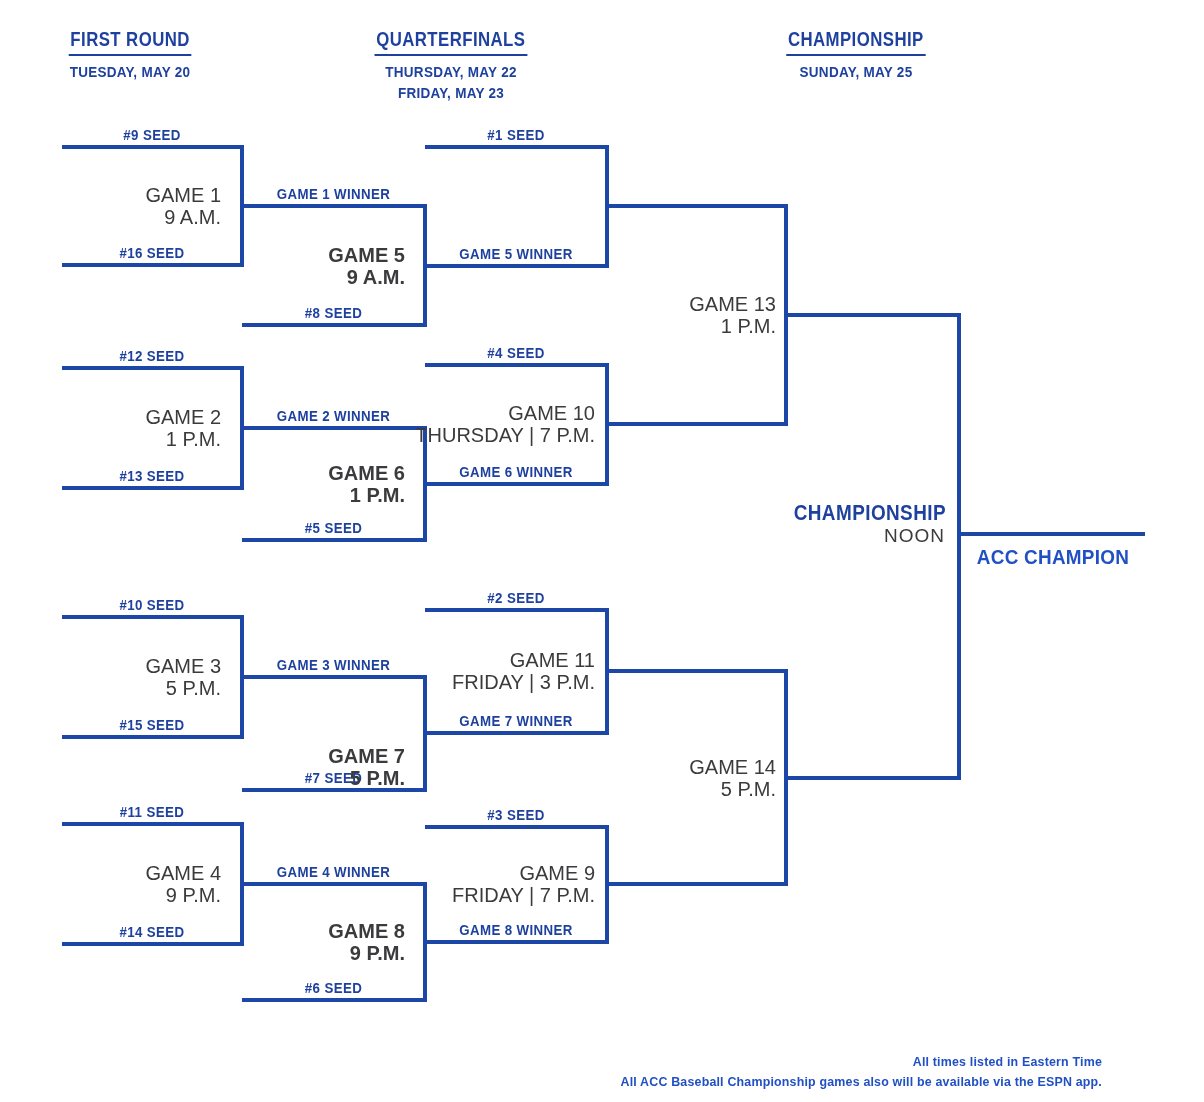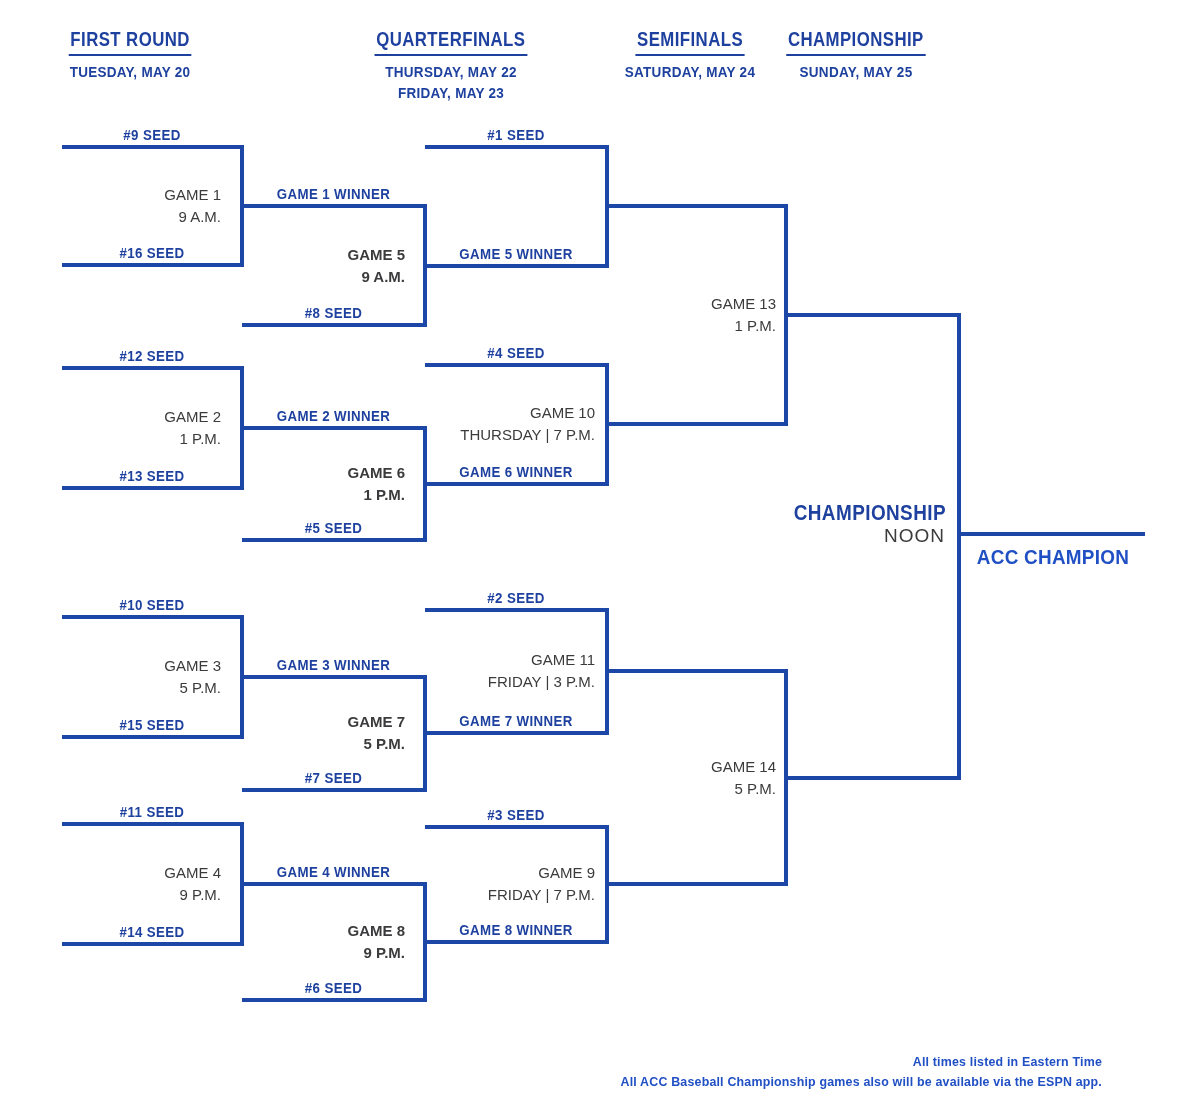--- a/index.html
+++ b/index.html
@@ -14,21 +14,21 @@
             transform:scaleX(.84);transform-origin:50% 0;white-space:nowrap;}
   .ch-date{font-weight:bold;font-size:15px;letter-spacing:.3px;line-height:21px;margin-top:5px;
            transform:scaleX(.9);transform-origin:50% 0;white-space:nowrap;}
 
   .lbl{position:absolute;font-weight:bold;font-size:14px;letter-spacing:.4px;color:#1e419f;
        text-align:center;white-space:nowrap;transform:scaleX(.95);transform-origin:50% 50%;}
   .c1{left:62px;width:180px;}
   .c2{left:242px;width:183px;}
   .c3{left:425px;width:182px;}
 
-  .game{position:absolute;text-align:right;color:#3b3b3d;font-size:15px;line-height:22px;white-space:nowrap;}
+  .game{position:absolute;text-align:right;color:#3b3b3d;font-size:20px;line-height:22px;white-space:nowrap;}
   .gw1{left:47px;width:174px;}
   .gw2{left:231px;width:174px;font-weight:bold;}
   .gw3{left:395px;width:200px;}
   .gw4{left:606px;width:170px;}
 
   .champ-title{position:absolute;left:696px;top:500px;width:250px;text-align:right;color:#1e419f;
                font-weight:bold;font-size:22px;letter-spacing:.5px;transform:scaleX(.86);
                transform-origin:100% 50%;white-space:nowrap;}
   .champ-time{position:absolute;left:695px;top:525px;width:250px;text-align:right;color:#3b3b3d;
               font-size:19px;letter-spacing:1px;white-space:nowrap;}
@@ -67,24 +67,20 @@
   </svg>
 
   <div class="colhead" style="left:20px">
     <span class="ch-title">FIRST ROUND</span>
     <div class="ch-date">TUESDAY, MAY 20</div>
   </div>
   <div class="colhead" style="left:341px">
     <span class="ch-title">QUARTERFINALS</span>
     <div class="ch-date">THURSDAY, MAY 22</div>
     <div class="ch-date" style="margin-top:0">FRIDAY, MAY 23</div>
-  </div>
-  <div class="colhead" style="left:580px">
-    <span class="ch-title">SEMIFINALS</span>
-    <div class="ch-date">SATURDAY, MAY 24</div>
   </div>
   <div class="colhead" style="left:746px">
     <span class="ch-title">CHAMPIONSHIP</span>
     <div class="ch-date">SUNDAY, MAY 25</div>
   </div>
 
   <div class="lbl c1" style="top:127px">#9 SEED</div>
   <div class="lbl c1" style="top:245px">#16 SEED</div>
   <div class="lbl c1" style="top:348px">#12 SEED</div>
   <div class="lbl c1" style="top:468px">#13 SEED</div>
@@ -129,21 +125,21 @@
   </div>
 
   <div class="game gw2" style="top:244px">
     <div>GAME 5</div>
     <div>9 A.M.</div>
   </div>
   <div class="game gw2" style="top:462px">
     <div>GAME 6</div>
     <div>1 P.M.</div>
   </div>
-  <div class="game gw2" style="top:711px">
+  <div class="game gw2" style="top:745px">
     <div>GAME 7</div>
     <div>5 P.M.</div>
   </div>
   <div class="game gw2" style="top:920px">
     <div>GAME 8</div>
     <div>9 P.M.</div>
   </div>
 
   <div class="game gw3" style="top:402px">
     <div>GAME 10</div>

